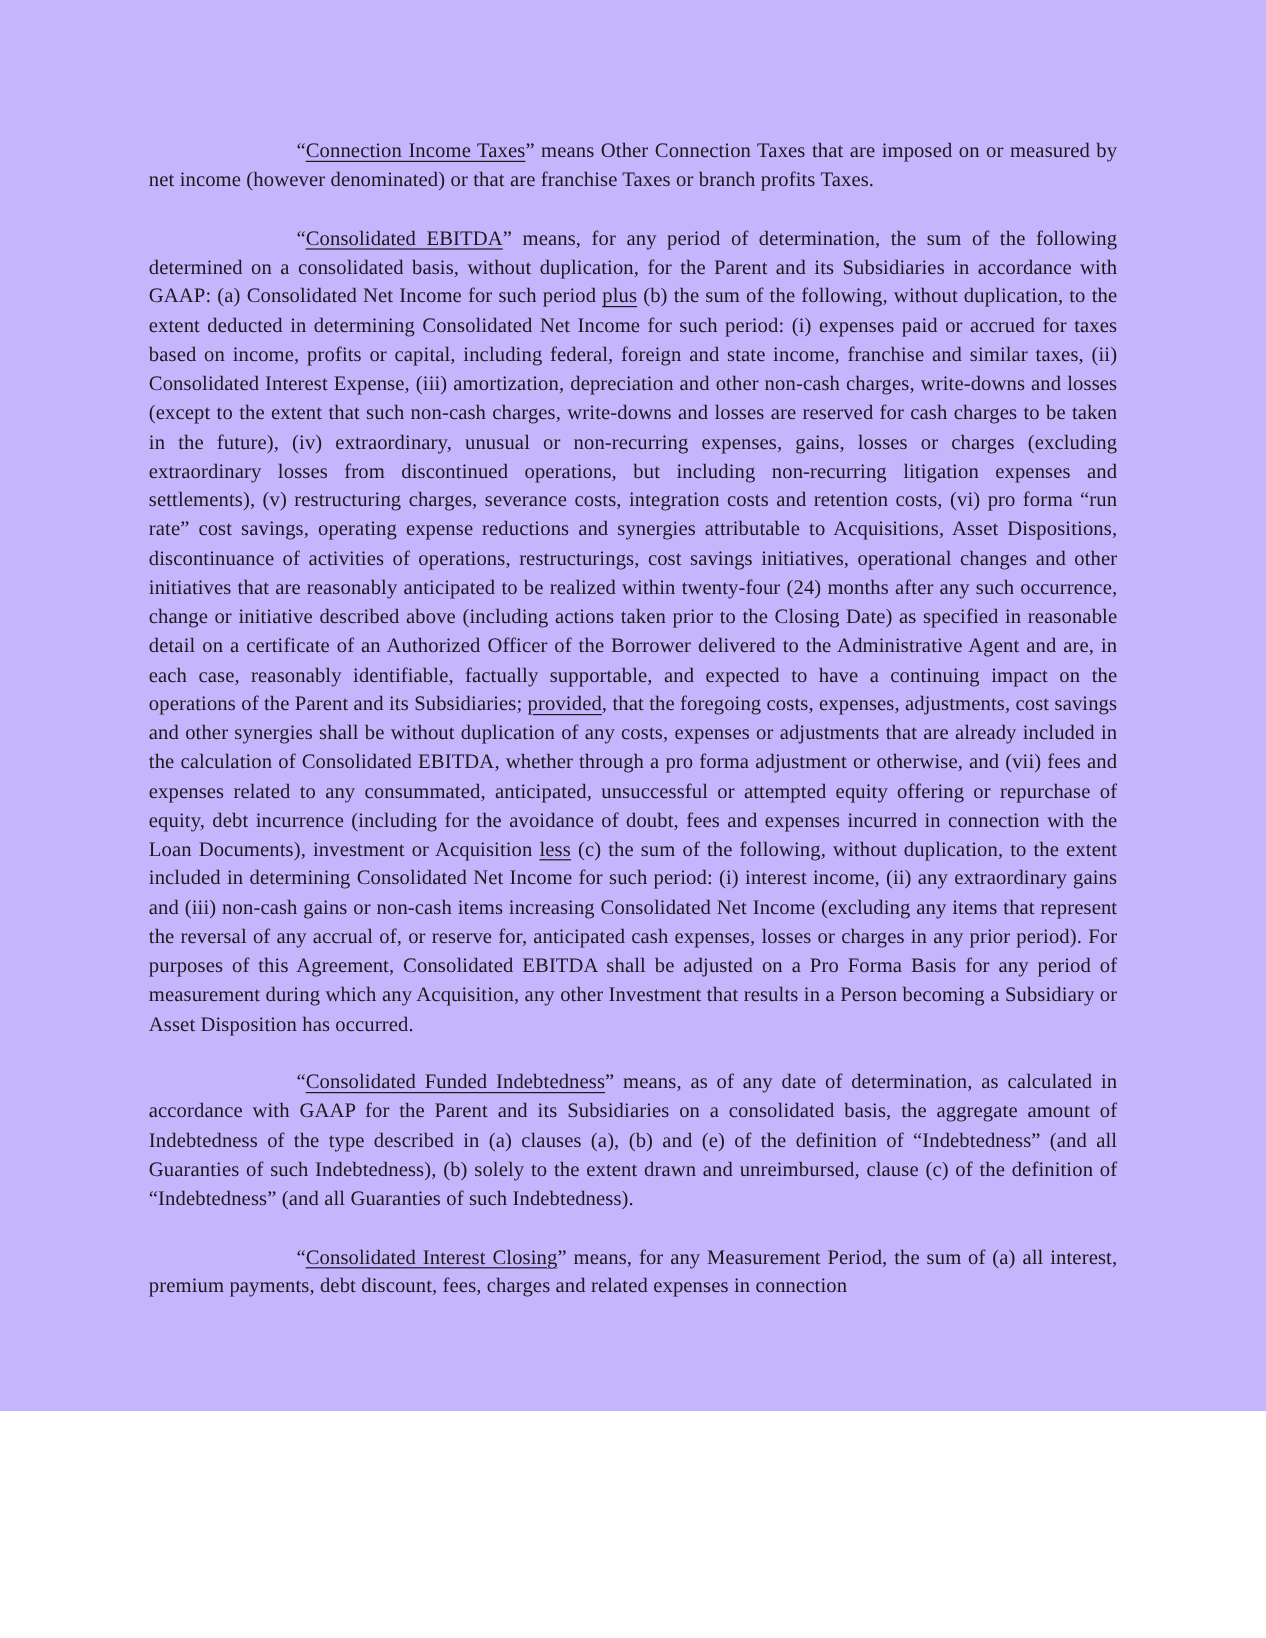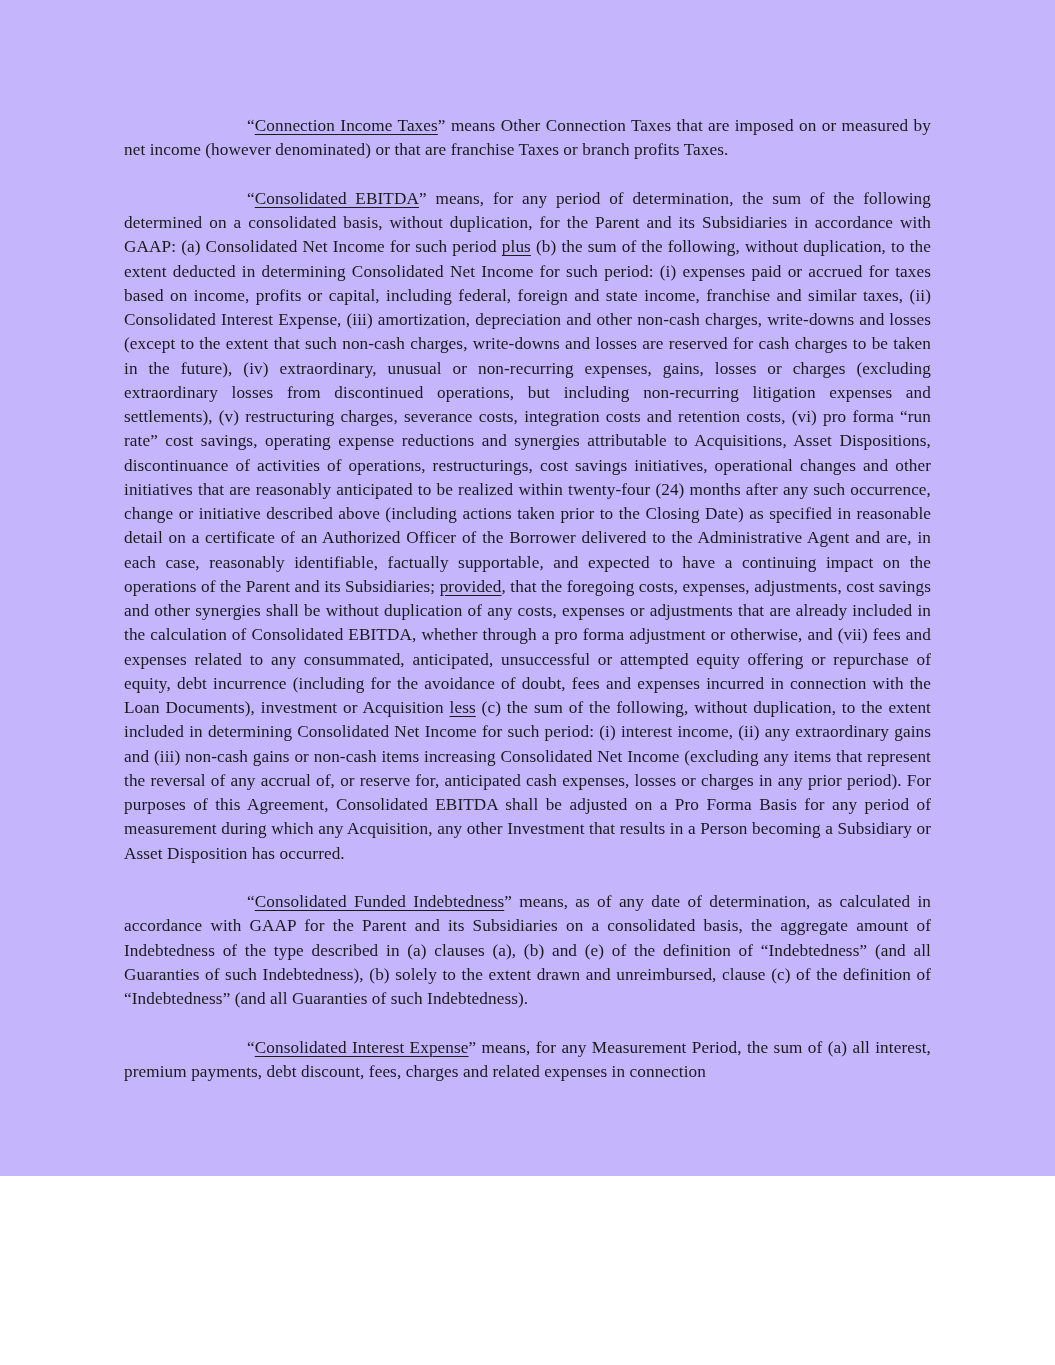--- a/index.html
+++ b/index.html
@@ -69,21 +69,21 @@
 
     <p>
       <span>“</span><span class="u">Consolidated EBITDA</span><span>” means, for any period of determination, the sum of the following determined on a consolidated basis, without duplication, for the Parent and its Subsidiaries in accordance with GAAP: (a) Consolidated Net Income for such period </span><span class="u">plus</span><span> (b) the sum of the following, without duplication, to the extent deducted in determining Consolidated Net Income for such period: (i) expenses paid or accrued for taxes based on income, profits or capital, including federal, foreign and state income, franchise and similar taxes, (ii) Consolidated Interest Expense, (iii) amortization, depreciation and other non-cash charges, write-downs and losses (except to the extent that such non-cash charges, write-downs and losses are reserved for cash charges to be taken in the future), (iv) extraordinary, unusual or non-recurring expenses, gains, losses or charges (excluding extraordinary losses from discontinued operations, but including non-recurring litigation expenses and settlements), (v) restructuring charges, severance costs, integration costs and retention costs, (vi) pro forma “run rate” cost savings, operating expense reductions and synergies attributable to Acquisitions, Asset Dispositions, discontinuance of activities of operations, restructurings, cost savings initiatives, operational changes and other initiatives that are reasonably anticipated to be realized within twenty-four (24) months after any such occurrence, change or initiative described above (including actions taken prior to the Closing Date) as specified in reasonable detail on a certificate of an Authorized Officer of the Borrower delivered to the Administrative Agent and are, in each case, reasonably identifiable, factually supportable, and expected to have a continuing impact on the operations of the Parent and its Subsidiaries; </span><span class="u">provided</span><span>, that the foregoing costs, expenses, adjustments, cost savings and other synergies shall be without duplication of any costs, expenses or adjustments that are already included in the calculation of Consolidated EBITDA, whether through a pro forma adjustment or otherwise, and (vii) fees and expenses related to any consummated, anticipated, unsuccessful or attempted equity offering or repurchase of equity, debt incurrence (including for the avoidance of doubt, fees and expenses incurred in connection with the Loan Documents), investment or Acquisition </span><span class="u">less</span><span> (c) the sum of the following, without duplication, to the extent included in determining Consolidated Net Income for such period: (i) interest income, (ii) any extraordinary gains and (iii) non-cash gains or non-cash items increasing Consolidated Net Income (excluding any items that represent the reversal of any accrual of, or reserve for, anticipated cash expenses, losses or charges in any prior period).  For purposes of this Agreement, Consolidated EBITDA shall be adjusted on a Pro Forma Basis for any period of measurement during which any Acquisition, any other Investment that results in a Person becoming a Subsidiary or Asset Disposition has occurred.</span>
     </p>
 
     <p>
       <span>“</span><span class="u">Consolidated Funded Indebtedness</span><span>” means, as of any date of determination, as calculated in accordance with GAAP for the Parent and its Subsidiaries on a consolidated basis, the aggregate amount of Indebtedness of the type described in (a) clauses (a), (b) and (e) of the definition of “Indebtedness” (and all Guaranties of such Indebtedness), (b) solely to the extent drawn and unreimbursed, clause (c) of the definition of “Indebtedness” (and all Guaranties of such Indebtedness).</span>
     </p>
 
     <p>
-      <span>“</span><span class="u">Consolidated Interest Expense</span><span>” means, for any Measurement Period, the sum of (a) all interest, premium payments, debt discount, fees, charges and related expenses in connection</span>
+      <span>“</span><span class="u">Consolidated Interest Closing</span><span>” means, for any Measurement Period, the sum of (a) all interest, premium payments, debt discount, fees, charges and related expenses in connection</span>
     </p>
 
   </div>
 
   <div class="page-number">13</div>
 
   <div class="control-number">NAI-1541530846v16</div>
 
 </div>
 

